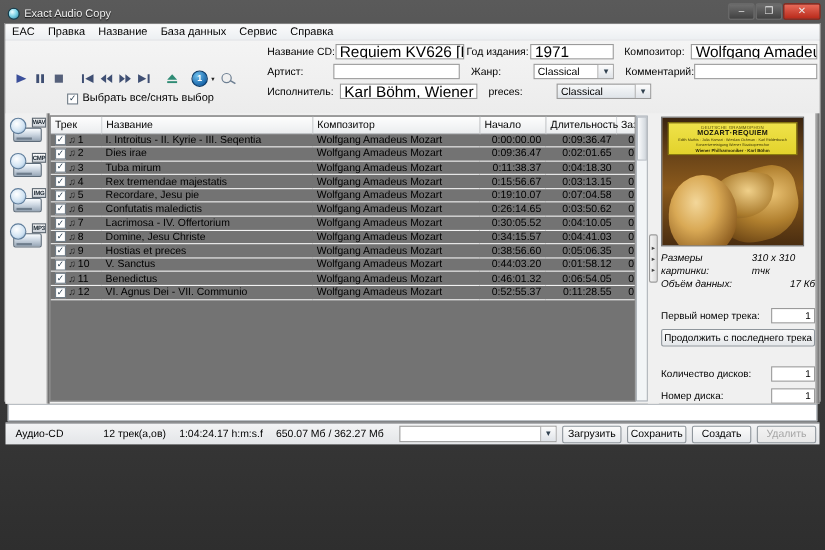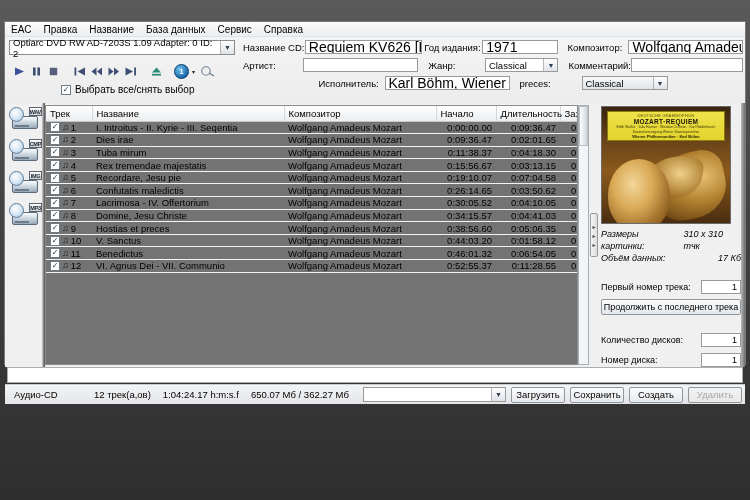--- a/index.html
+++ b/index.html
@@ -73,21 +73,21 @@
     border:1px solid #0a3a68;
   }
   .mini-arrow { font-size:6px; color:#222; margin:0 4px 0 3px;}
   .selall { position:absolute; left:56px; top:47px; display:flex; align-items:center; gap:4px; }
   .cbx {
     width:10px;height:10px;border:1px solid #6f7b85;background:#fff;
     display:inline-flex;align-items:center;justify-content:center;
     font-size:8px;color:#20364a;line-height:1; flex:0 0 auto;
   }
   .fields { position:absolute; left:238px; top:2px; right:2px; height:60px; font-size:9.5px; }
-  .frow { display:flex; align-items:center; height:16px; margin-bottom:2px;justify-content:center; }
+  .frow { display:flex; align-items:center; height:16px; margin-bottom:2px; }
   .flabel { white-space:nowrap; }
   .finput {
     height:14px;border:1px solid #9a9a9a;background:#fff;
     font-size:14px;display:flex;align-items:center;padding-left:3px;overflow:hidden;white-space:nowrap;
   }
   .fcombo {
     height:14px;border:1px solid #9a9a9a;background:#fff;
     font-size:9.5px;display:flex;align-items:center;padding-left:3px;
   }
   .fcombo.grey { background:linear-gradient(180deg,#f7f8f9,#dfe4e9); }
@@ -216,38 +216,43 @@
     border:1px solid #8f969c;border-radius:2px;
     display:flex;align-items:center;justify-content:center;font-size:9.5px;
   }
   .st-btn.disabled { color:#a6a6a6; background:linear-gradient(180deg,#f3f3f3,#e8e8e8); }
 </style>
 </head>
 <body>
 
 <div class="window">
 
+  <div class="titlebar">
+    <div class="title-icon"></div>
+    <span class="title-text">Exact Audio Copy</span>
+    <div class="wincontrols">
+      <div class="wc">–</div>
+      <div class="wc">❐</div>
+      <div class="wc close">✕</div>
+    </div>
+  </div>
 
   <div class="client">
 
     <div class="menubar">
       <span class="menu-item">EAC</span>
       <span class="menu-item">Правка</span>
       <span class="menu-item">Название</span>
       <span class="menu-item">База данных</span>
       <span class="menu-item">Сервис</span>
       <span class="menu-item">Справка</span>
     </div>
 
     <div class="toppanel">
 
-      <div class="drive-combo">
-        <span>Optiarc DVD RW AD-7203S 1.09  Adapter: 0  ID: 2</span>
-        <span class="combo-arrow">▼</span>
-      </div>
 
       <div class="transport">
         <div class="tb">
           <svg width="11" height="9" viewBox="0 0 11 9">
               <polygon points="1,0.5 10,4.5 1,8.5" fill="#3b4f9a"></polygon>
             </svg>
         </div>
         <div class="tb">
           <svg width="9" height="9" viewBox="0 0 9 9">
               <rect x="1" y="0.5" width="2.6" height="8" fill="#3f4f73"></rect>

